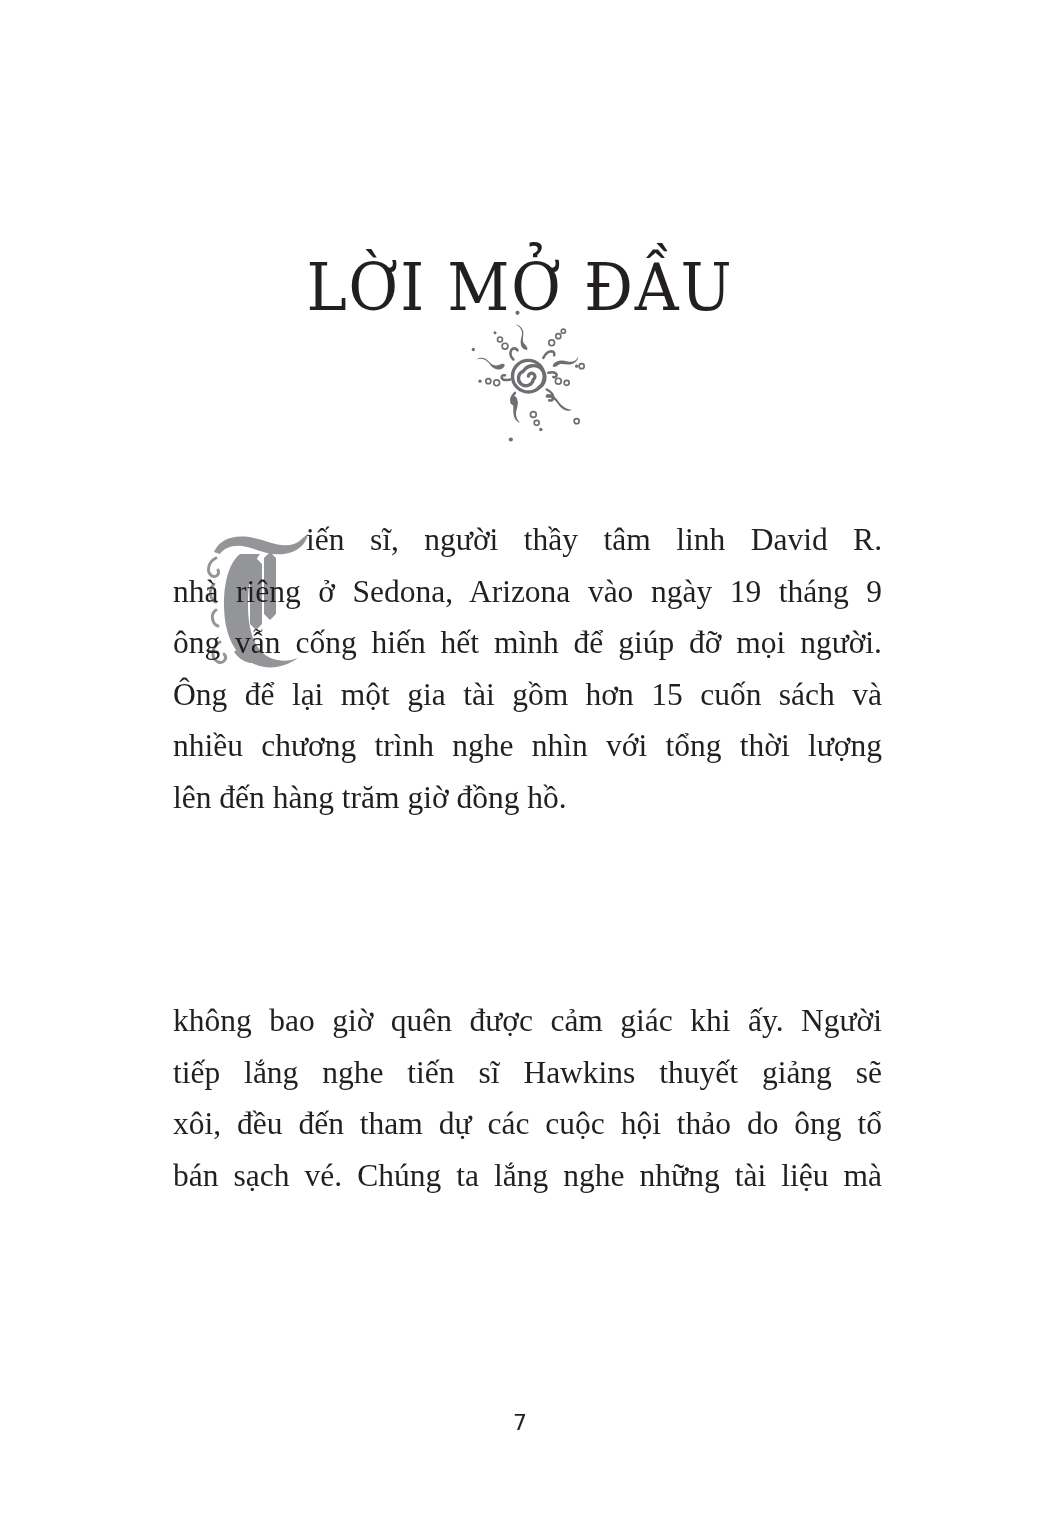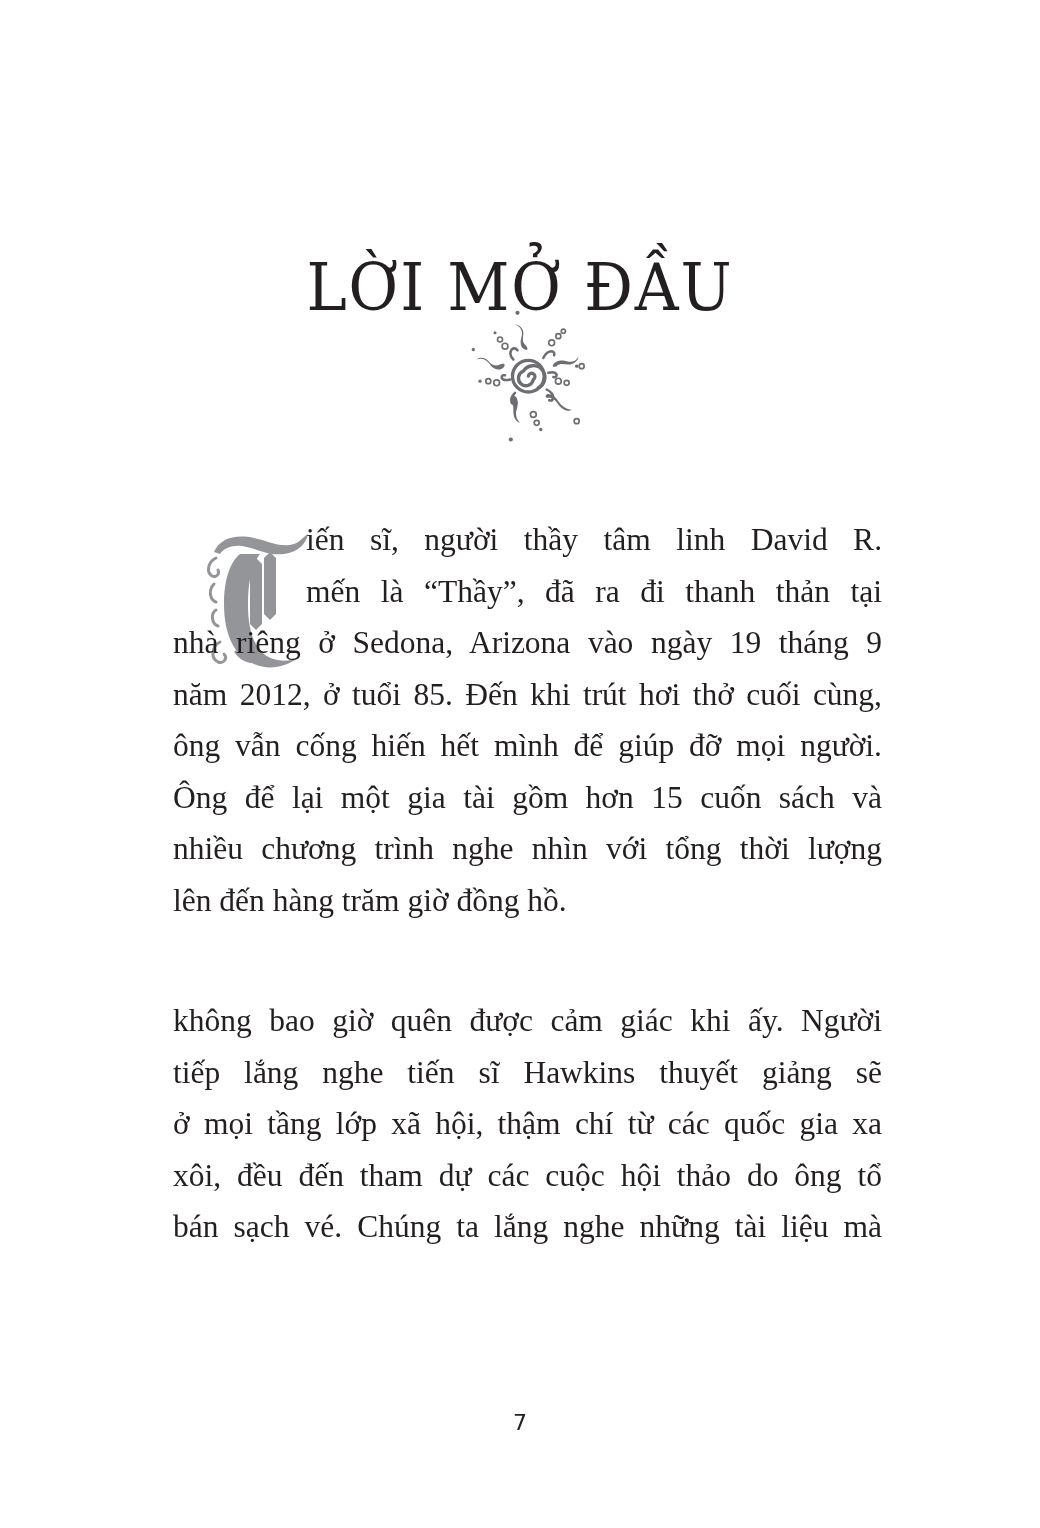--- a/index.html
+++ b/index.html
@@ -145,30 +145,27 @@
     <path d="M16 34 c-8 4 -10 14 -4 18 c4 2 8 -2 6 -6"></path>
     <path d="M14 60 c-6 6 -4 16 2 18"></path>
     <path d="M16 86 c-6 4 -4 14 2 16"></path>
     <path d="M20 118 c-8 4 -10 16 -2 20 c6 2 10 -4 6 -8"></path>
     <path d="M36 128 c6 8 16 12 24 8"></path>
   </g>
 </svg>
 
 <div class="body-text para1">
   <span class="line indent-drop">iến sĩ, người thầy tâm linh David R.</span>
-  <span class="line indent-drop">mến là “Thầy”, đã ra đi thanh thản tại</span>
   <span class="line">nhà riêng ở Sedona, Arizona vào ngày 19 tháng 9</span>
-  <span class="line">năm 2012, ở tuổi 85. Đến khi trút hơi thở cuối cùng,</span>
   <span class="line">ông vẫn cống hiến hết mình để giúp đỡ mọi người.</span>
   <span class="line">Ông để lại một gia tài gồm hơn 15 cuốn sách và</span>
   <span class="line">nhiều chương trình nghe nhìn với tổng thời lượng</span>
   <span class="line last">lên đến hàng trăm giờ đồng hồ.</span>
 </div>
 
 <div class="body-text para2">
   <span class="line">không bao giờ quên được cảm giác khi ấy. Người</span>
   <span class="line">tiếp lắng nghe tiến sĩ Hawkins thuyết giảng sẽ</span>
-  <span class="line">ở mọi tầng lớp xã hội, thậm chí từ các quốc gia xa</span>
   <span class="line">xôi, đều đến tham dự các cuộc hội thảo do ông tổ</span>
   <span class="line">bán sạch vé. Chúng ta lắng nghe những tài liệu mà</span>
 </div>
 
 <div class="page-number">7</div>
 
 </body></html>

